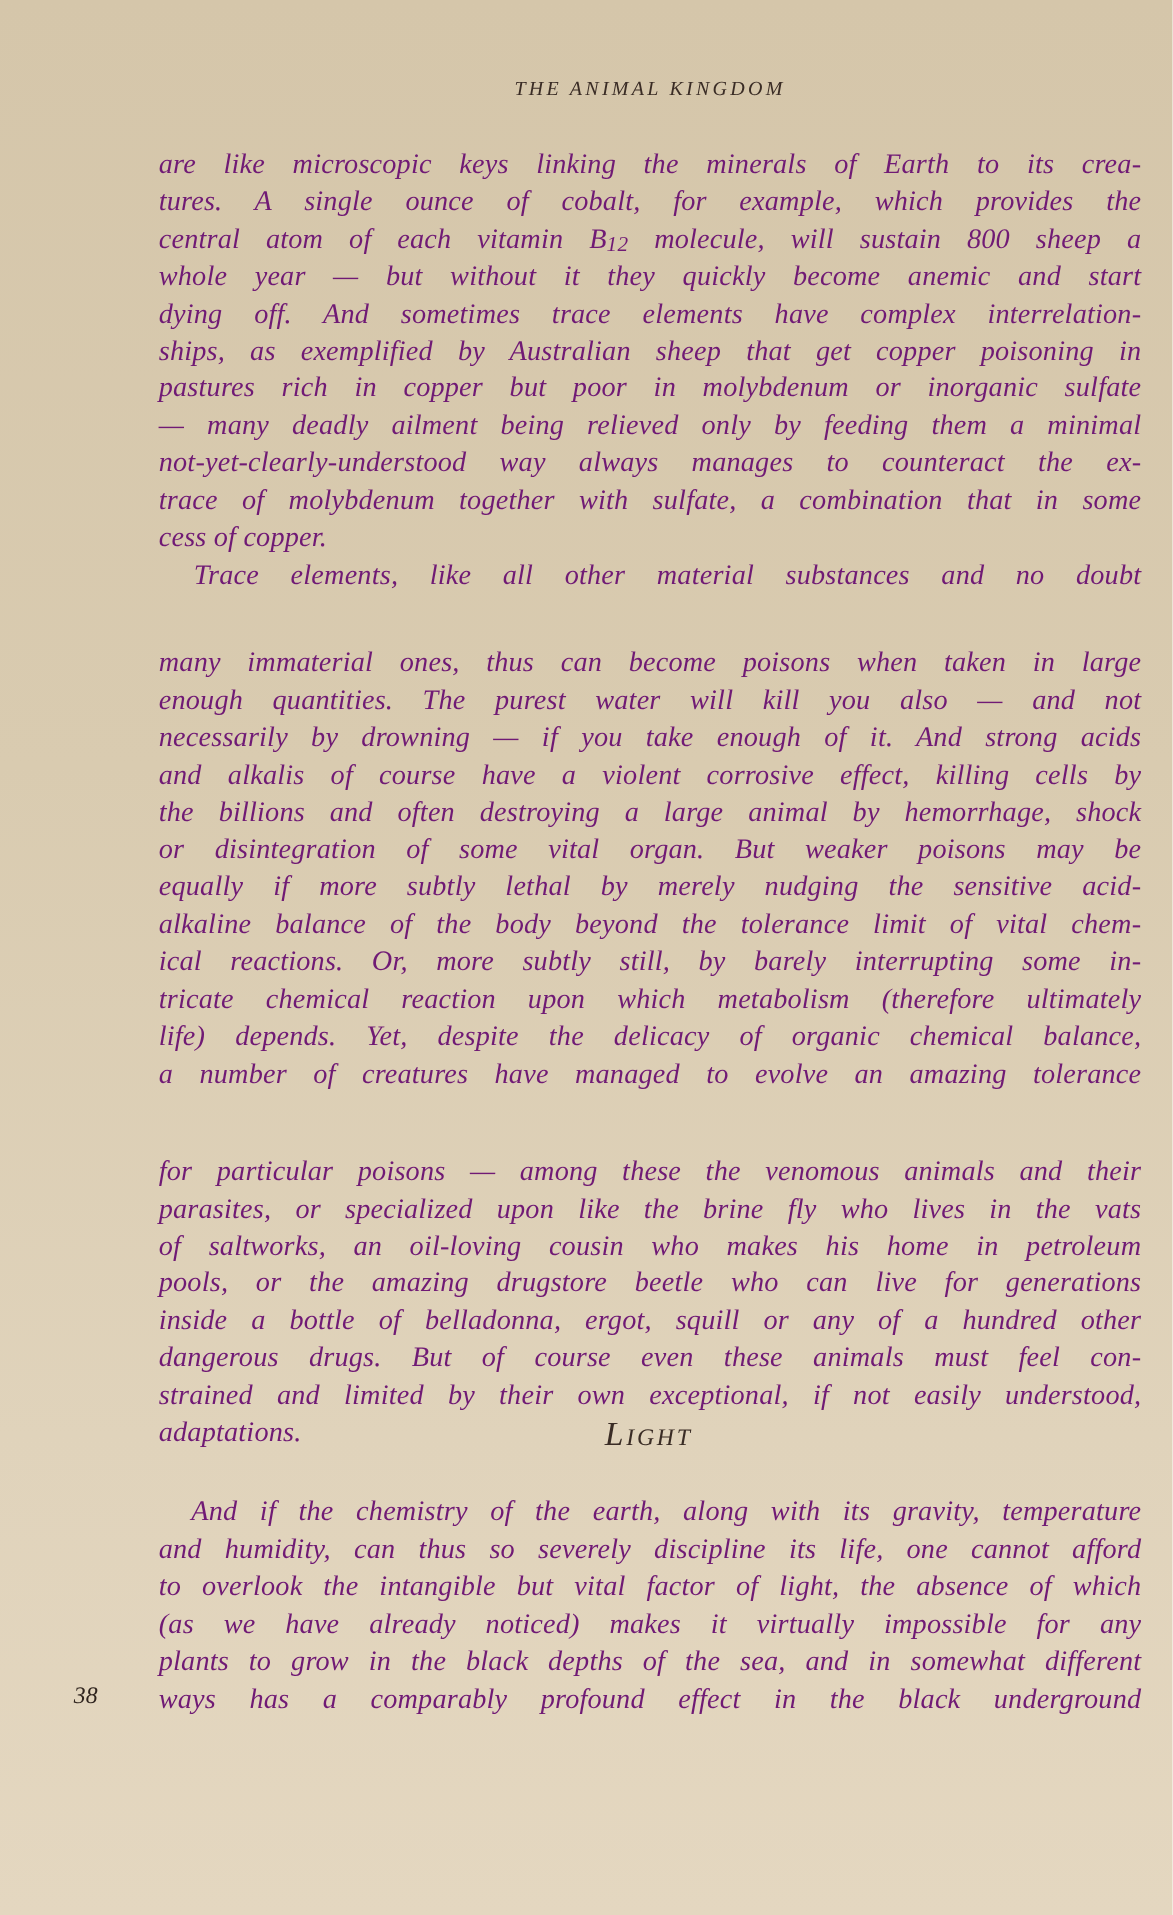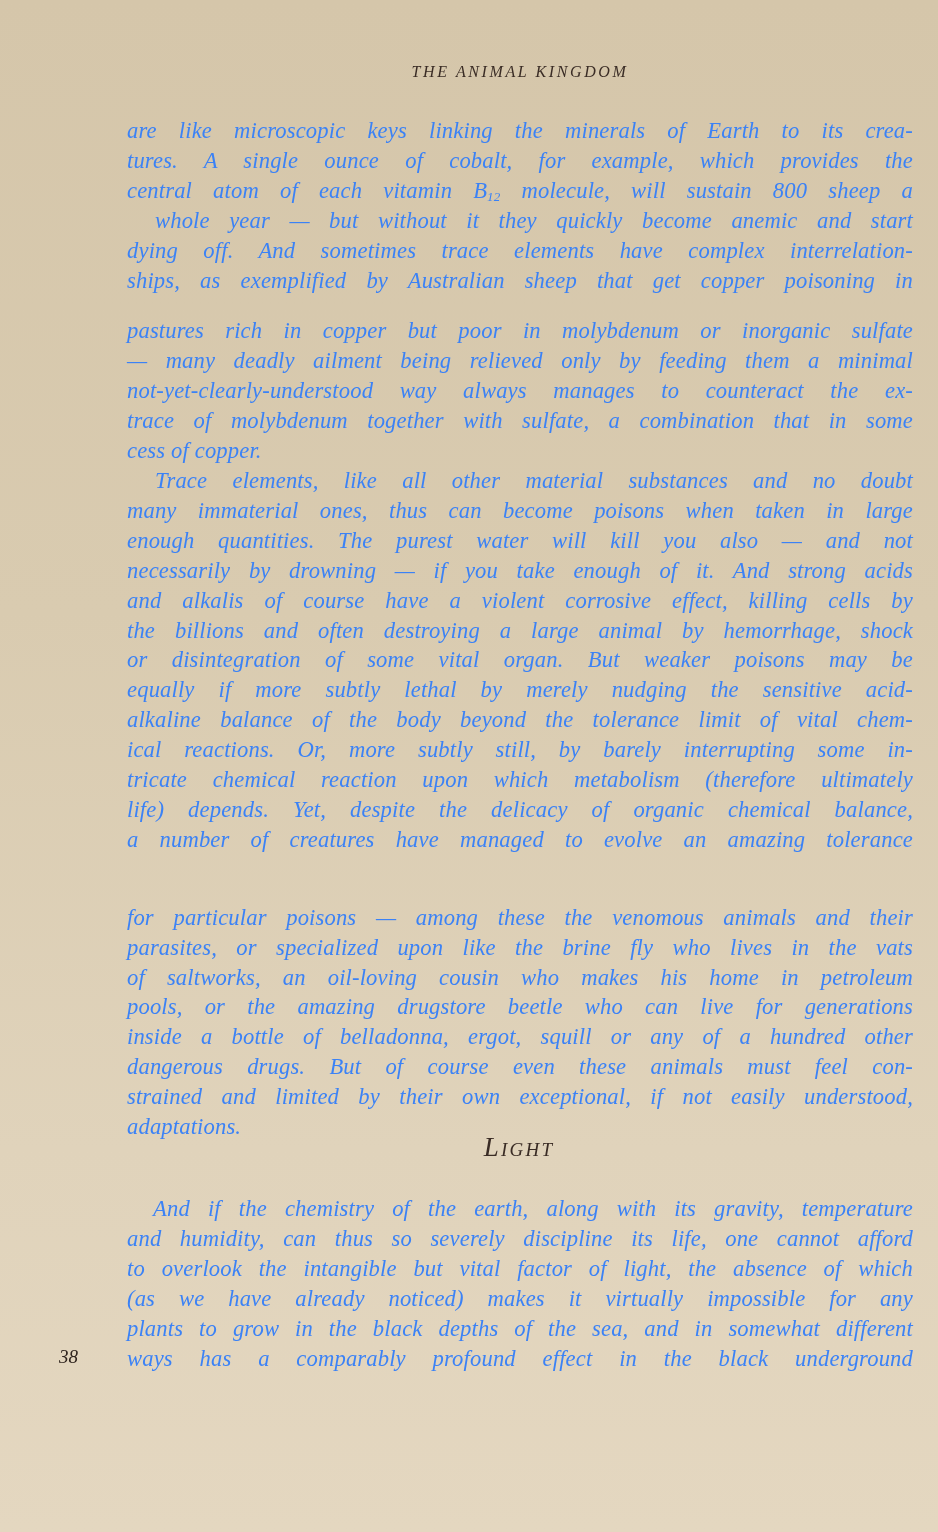--- a/index.html
+++ b/index.html
@@ -14,26 +14,26 @@
     .running-head {
       position: absolute; top: 63px; left: 0; width: 1004px;
       text-align: center; font-size: 16px; letter-spacing: 2.6px;
       color: #3a2c25;
     }
     .body-text {
       position: absolute; left: 109px; width: 786px;
       font-size: 22.6px; line-height: 29.9px;
       text-align: justify; text-align-last: left;
       letter-spacing: 0.15px;
-      color: #3b82f6;
+      color: #701a75;
     }
     .block1 { top: 116px; }
     .line { display: block; text-align: justify; text-align-last: justify; white-space: nowrap; }
     .line.last { text-align-last: left; }
-    sub { font-size: 13px; vertical-align: -3px; line-height: 0; }
+    sub { font-size: 17px; vertical-align: -3px; line-height: 0; }
     .section-heading {
       position: absolute; top: 1132px; left: 0; width: 1002px; text-align: center;
       font-size: 27px; letter-spacing: 2.2px; color: #3a2c25;
       font-variant: small-caps;
     }
     .block2 { top: 1194px; }
     .folio {
       position: absolute; left: 41px; top: 1346px; font-size: 19px; color: #2f241e;
     }
   </style>
@@ -41,32 +41,32 @@
 <body>
 
 <div class="page">
   <div class="running-head">THE ANIMAL KINGDOM</div>
 
   <div class="body-text block1">
     <div>
       <span class="line" style="white-space: normal;">are like microscopic keys linking the minerals of Earth to its crea-</span>
       <span class="line" style="white-space: normal;">tures.  A single ounce of cobalt, for example, which provides the</span>
       <span class="line" style="white-space: normal;"><span>central atom of each vitamin B</span><sub>12</sub><span> molecule, will sustain 800 sheep a</span></span>
-      <span class="line" style="white-space: normal; margin-left: 28px;">whole year — but without it they quickly become anemic and start</span>
+      <span class="line" style="white-space: normal;">whole year — but without it they quickly become anemic and start</span>
       <span class="line" style="white-space: normal;">dying off.  And sometimes trace elements have complex interrelation-</span>
       <span class="line" style="white-space: normal;">ships, as exemplified by Australian sheep that get copper poisoning in</span>
-      <span class="line" style="white-space: normal; margin-top: 21px;">pastures rich in copper but poor in molybdenum or inorganic sulfate</span>
+      <span class="line" style="white-space: normal;">pastures rich in copper but poor in molybdenum or inorganic sulfate</span>
       <span class="line" style="white-space: normal;">— many deadly ailment being relieved only by feeding them a minimal</span>
       <span class="line" style="white-space: normal;">not-yet-clearly-understood way always manages to counteract the ex-</span>
       <span class="line" style="white-space: normal;">trace of molybdenum together with sulfate, a combination that in some</span>
       <span class="line last" style="white-space: nowrap;">cess of copper.</span>
     </div>
     <div>
       <span class="line" style="padding-left: 28px; white-space: normal;">Trace elements, like all other material substances and no doubt</span>
-      <span class="line" style="white-space: normal;">many immaterial ones, thus can become poisons when taken in large</span>
+      <span class="line" style="white-space: normal; margin-top: 40px;">many immaterial ones, thus can become poisons when taken in large</span>
       <span class="line" style="white-space: normal;">enough quantities.  The purest water will kill you also — and not</span>
       <span class="line" style="white-space: normal;">necessarily by drowning — if you take enough of it.  And strong acids</span>
       <span class="line" style="white-space: normal;">and alkalis of course have a violent corrosive effect, killing cells by</span>
       <span class="line" style="white-space: normal;">the billions and often destroying a large animal by hemorrhage, shock</span>
       <span class="line" style="white-space: normal;">or disintegration of some vital organ.  But weaker poisons may be</span>
       <span class="line" style="white-space: normal;">equally if more subtly lethal by merely nudging the sensitive acid-</span>
       <span class="line" style="white-space: normal;">alkaline balance of the body beyond the tolerance limit of vital chem-</span>
       <span class="line" style="white-space: normal;">ical reactions.  Or, more subtly still, by barely interrupting some in-</span>
       <span class="line" style="white-space: normal;">tricate chemical reaction upon which metabolism (therefore ultimately</span>
       <span class="line" style="white-space: normal;">life) depends.  Yet, despite the delicacy of organic chemical balance,</span>

